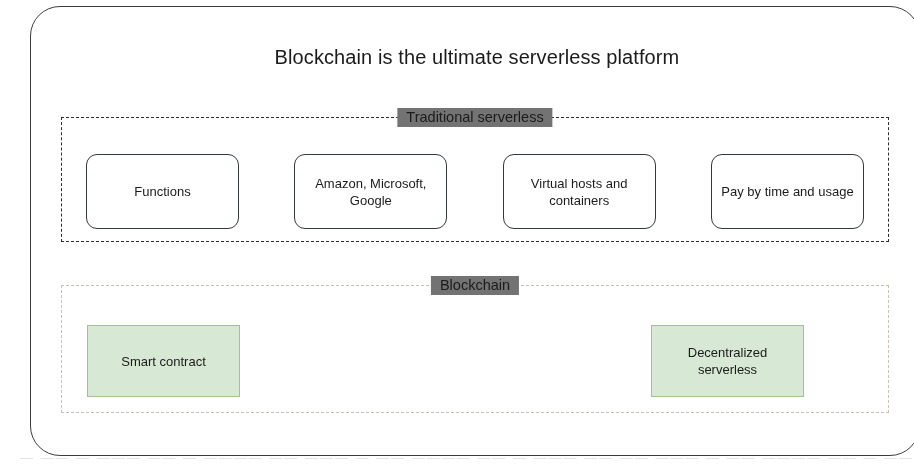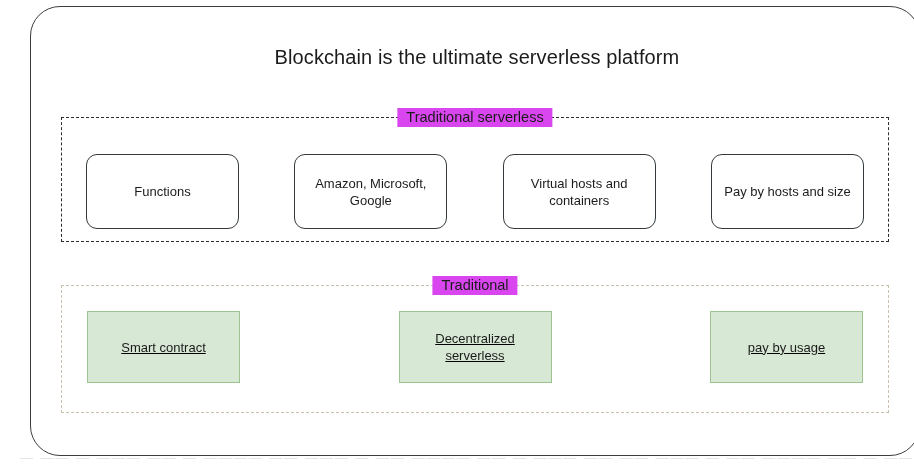--- a/index.html
+++ b/index.html
@@ -66,21 +66,21 @@
     height: 128px;
     border: 1.3px dashed #c9bfae;
   }
 
   
   .group-label {
     position: absolute;
     top: -10px;
     left: 50%;
     transform: translateX(-50%);
-    background: #d946ef;
+    background: #737373;
     padding: 0 9px;
     font-size: 14.5px;
     color: #1b1b1b;
     white-space: nowrap;
     line-height: 19px;
   }
 
   
   .row {
     position: absolute;
@@ -88,23 +88,22 @@
     justify-content: space-between;
     align-items: flex-end;
   }
   .row-traditional {
     left: 66px;
     top: 154px;
     width: 778px;
   }
   .row-blockchain {
     left: 67px;
-    top: 311px;
-    width: 776px;
-    text-decoration: underline;
+    top: 325px;
+    width: 717px;
   }
 
   .node {
     box-sizing: border-box;
     display: flex;
     align-items: center;
     justify-content: center;
     text-align: center;
     font-size: 13px;
     line-height: 17px;
@@ -158,30 +157,29 @@
   <div class="diagram-title">Blockchain is the ultimate serverless platform</div>
 
   <div class="group group-traditional">
     <span class="group-label">Traditional serverless</span>
   </div>
 
   <div class="row row-traditional">
     <div class="node node-white">Functions</div>
     <div class="node node-white">Amazon, Microsoft, Google</div>
     <div class="node node-white">Virtual hosts and containers</div>
-    <div class="node node-white">Pay by hosts and size</div>
+    <div class="node node-white">Pay by time and usage</div>
   </div>
 
   <div class="group group-blockchain">
-    <span class="group-label">Traditional</span>
+    <span class="group-label">Blockchain</span>
   </div>
 
   <div class="row row-blockchain">
     <div class="node node-green">Smart contract</div>
     <div class="node node-green">Decentralized serverless</div>
-    <div class="node node-green">pay by usage</div>
   </div>
 
   <div class="bottom-artifact">
     <span>— —— — ——— —— — ———— —— ——— — —— ———— —— — ——— —— —— ——— — —— ———— —— — ——</span>
   </div>
 
 </div>
 
 </body></html>

